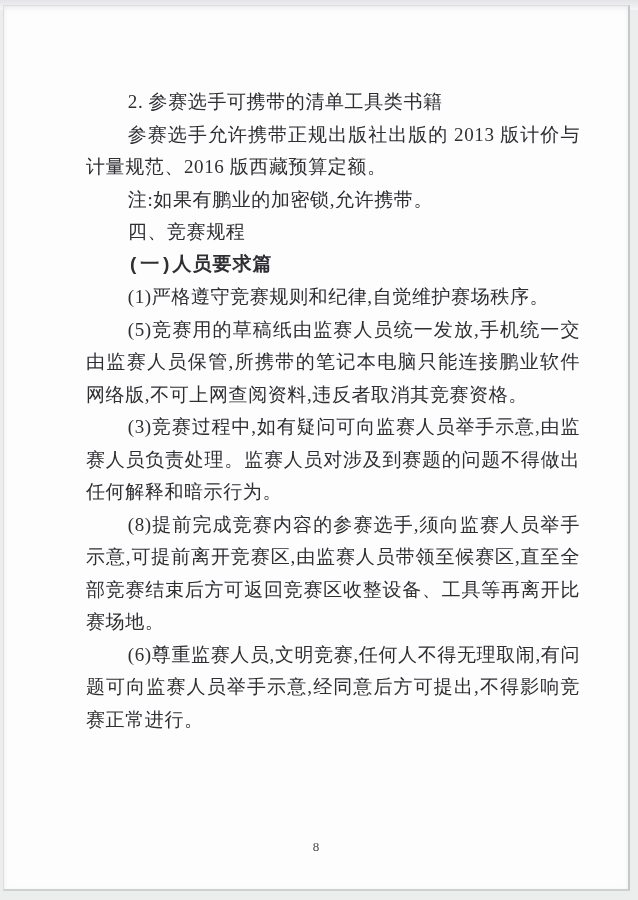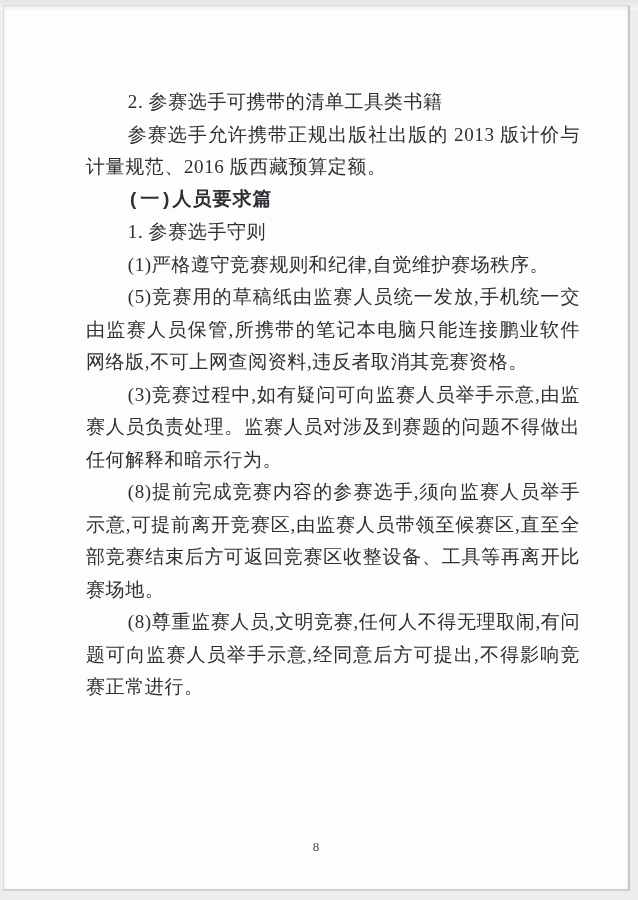--- a/index.html
+++ b/index.html
@@ -68,22 +68,23 @@
 </style>
 </head>
 <body>
 
 <div class="scan-noise-top"></div>
 
 <div class="page">
   <div class="content">
     <p>2. 参赛选手可携带的清单工具类书籍</p>
     <p>参赛选手允许携带正规出版社出版的 2013 版计价与计量规范、2016 版西藏预算定额。</p>
+    <p>注:如果有鹏业的加密锁,允许携带。</p>
+    <p>四、竞赛规程</p>
     <p class="hei">(一)人员要求篇</p>
-    <p>1. 参赛选手守则</p>
     <p>(1)严格遵守竞赛规则和纪律,自觉维护赛场秩序。</p>
     <p>(5)竞赛用的草稿纸由监赛人员统一发放,手机统一交由监赛人员保管,所携带的笔记本电脑只能连接鹏业软件网络版,不可上网查阅资料,违反者取消其竞赛资格。</p>
     <p>(3)竞赛过程中,如有疑问可向监赛人员举手示意,由监赛人员负责处理。监赛人员对涉及到赛题的问题不得做出任何解释和暗示行为。</p>
     <p>(8)提前完成竞赛内容的参赛选手,须向监赛人员举手示意,可提前离开竞赛区,由监赛人员带领至候赛区,直至全部竞赛结束后方可返回竞赛区收整设备、工具等再离开比赛场地。</p>
-    <p>(8)尊重监赛人员,文明竞赛,任何人不得无理取闹,有问题可向监赛人员举手示意,经同意后方可提出,不得影响竞赛正常进行。</p>
+    <p>(6)尊重监赛人员,文明竞赛,任何人不得无理取闹,有问题可向监赛人员举手示意,经同意后方可提出,不得影响竞赛正常进行。</p>
   </div>
   <div class="page-number">8</div>
 </div>
 
 </body></html>

